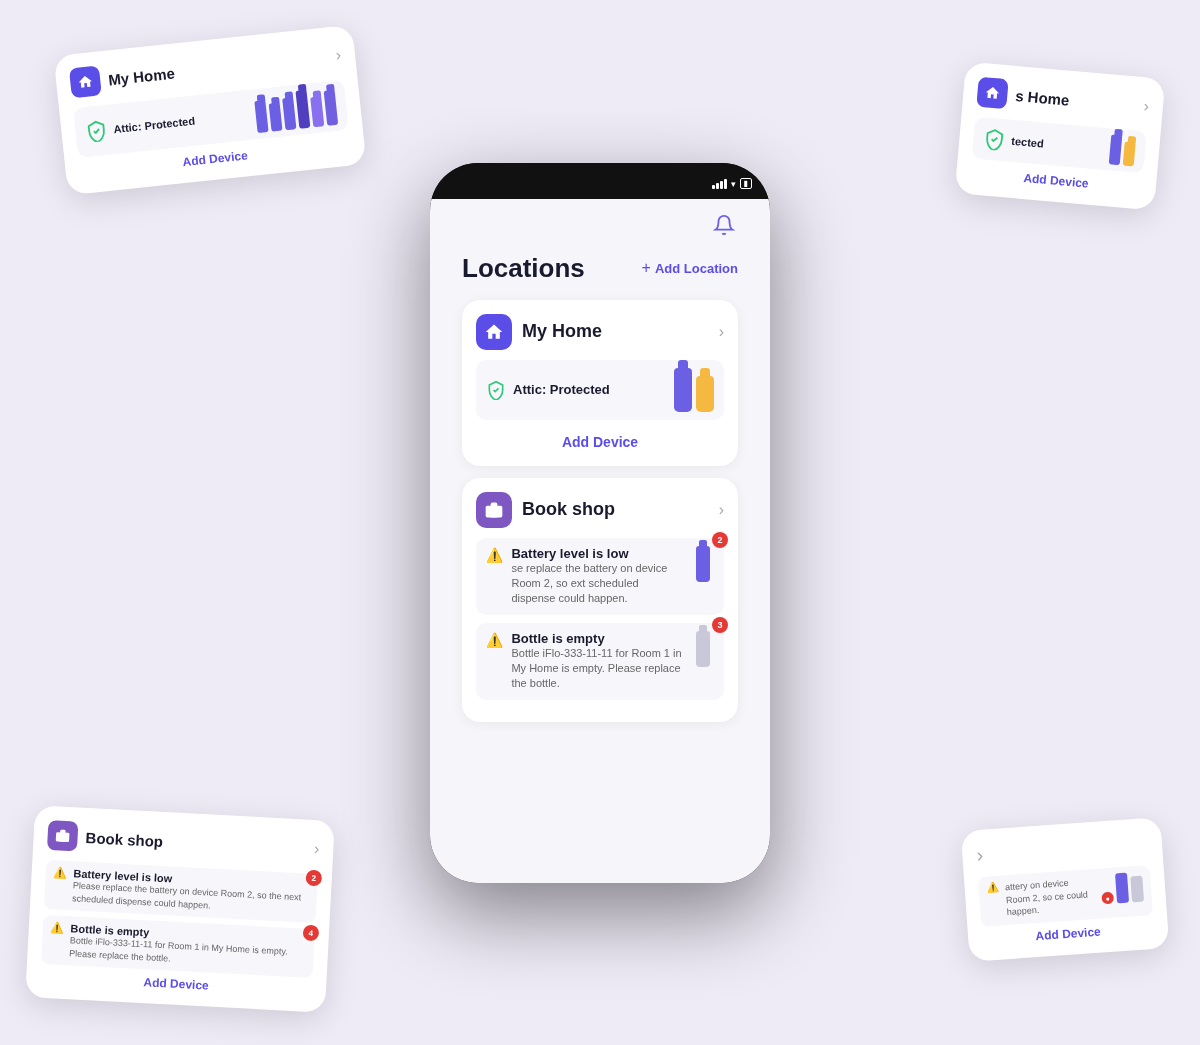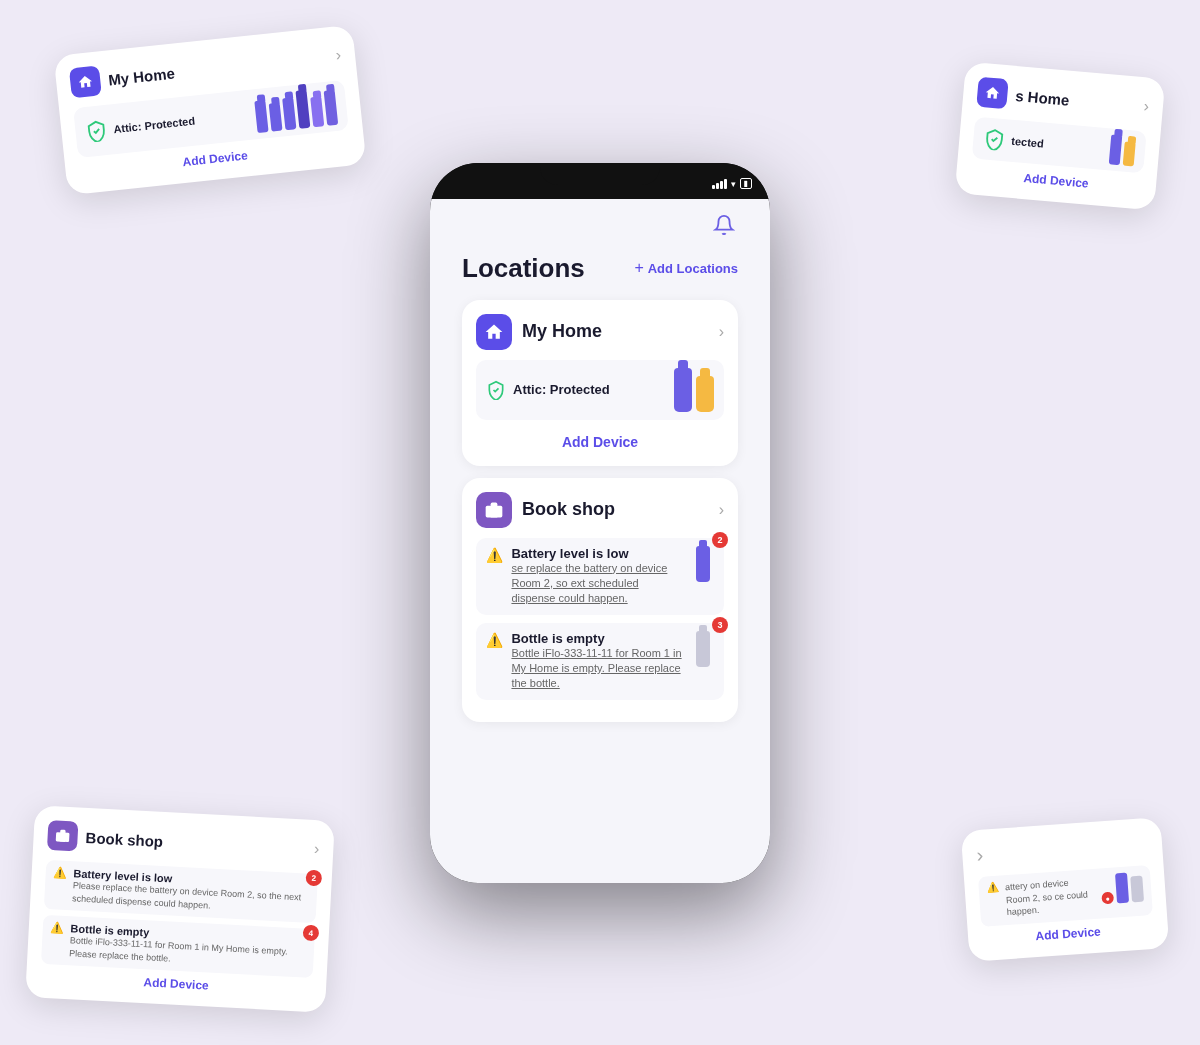--- a/index.html
+++ b/index.html
@@ -225,21 +225,20 @@
     .alert-text-block { flex: 1; }
     .alert-title {
       font-size: 13px;
       font-weight: 700;
       color: #1a1a2e;
     }
     .alert-body {
       font-size: 11px;
       color: #666;
       line-height: 1.4;
-      text-decoration: underline;
     }
     .badge {
       position: absolute;
       top: -6px;
       right: -4px;
       background: #e53935;
       color: #fff;
       font-size: 9px;
       font-weight: 700;
       border-radius: 50%;
@@ -478,21 +477,21 @@
             <path d="M18 8A6 6 0 006 8c0 7-3 9-3 9h18s-3-2-3-9"></path>
             <path d="M13.73 21a2 2 0 01-3.46 0"></path>
           </svg>
         </div>
       </div>
 
       <div class="locations-header">
         <span class="locations-title">Locations</span>
         <div class="add-location-btn">
           <span class="plus">+</span>
-          <span>Add Locations</span>
+          <span>Add Location</span>
         </div>
       </div>
 
       <div class="location-card">
         <div class="card-header">
           <div class="card-title-row">
             <div class="location-icon-box">
               <svg viewBox="0 0 24 24" fill="white">
                 <path d="M10 20v-6h4v6h5v-8h3L12 3 2 12h3v8z"></path>
               </svg>

